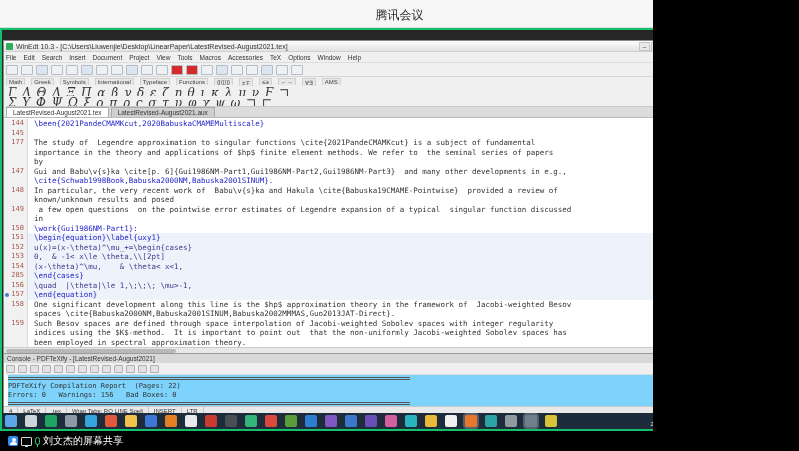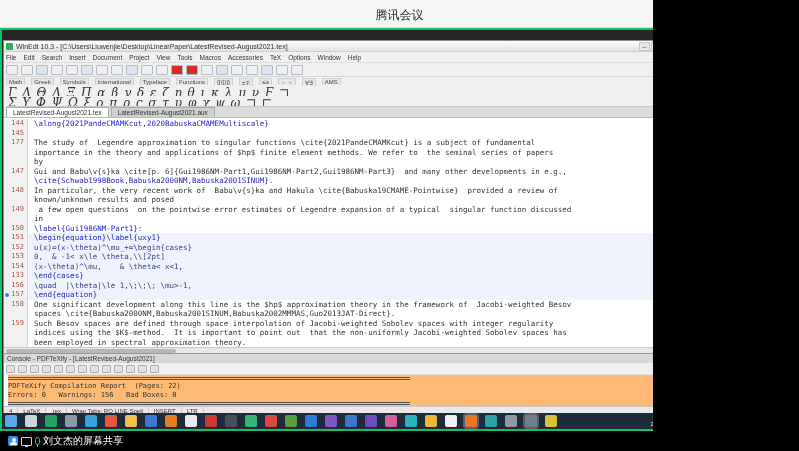--- a/index.html
+++ b/index.html
@@ -47,21 +47,21 @@
   .vscroll{position:absolute;right:0;top:0;width:7px;bottom:6px;background:#e8e8e8;border-left:1px solid #ccc;}
   .vthumb{position:absolute;left:1px;right:1px;top:38%;height:58px;background:#b8b8b8;border-radius:2px;}
   .hscroll{position:absolute;left:0;bottom:0;right:7px;height:6px;background:#e8e8e8;border-top:1px solid #ccc;}
   .hthumb{position:absolute;left:2px;top:1px;width:170px;height:4px;background:#b8b8b8;border-radius:2px;}
 
   
   .we-console{position:absolute;left:0;top:312px;width:673px;height:53px;background:#fff;border-top:1px solid #999;}
   .con-title{position:absolute;left:0;top:0;right:0;height:9px;background:#d8d8d8;font-size:6.5px;color:#333;padding-left:3px;line-height:9px;white-space:nowrap;}
   .con-toolbar{position:absolute;left:2px;top:9px;right:0;height:12px;display:flex;gap:3px;align-items:center;background:#efefef;border-bottom:1px solid #ddd;}
   .con-icon{width:9px;height:8px;border:1px solid #b0b0b0;background:#e2e2e2;border-radius:1px;}
-  .con-body{position:absolute;left:4px;top:21px;right:0;bottom:0;background:#fdba74;overflow:hidden;}
+  .con-body{position:absolute;left:4px;top:21px;right:0;bottom:0;background:#7dd3fc;overflow:hidden;}
   .hr2{width:402px;height:3px;border-top:1px solid #555;border-bottom:1px solid #555;margin:2px 0;}
   .con-line{font-family:"DejaVu Sans Mono",monospace;font-size:7px;color:#333;height:9px;line-height:9px;white-space:pre;}
 
   
   .we-status{position:absolute;left:0;top:365px;width:673px;height:9px;background:#e9e9e9;border-top:1px solid #c8c8c8;display:flex;align-items:center;}
   .st-seg{font-size:6px;color:#333;padding:0 5px;border-right:1px solid #c8c8c8;white-space:nowrap;line-height:8px;}
 
   
   .taskbar{position:absolute;left:0;bottom:0;width:677px;height:16px;background:#1d2b3a;}
   .tb-icons{position:absolute;left:3px;top:2px;display:flex;gap:8px;}
@@ -181,37 +181,37 @@
         </div>
       <div class="greek-row" style="top:45px">Γ Δ Θ Λ Ξ Π   α β γ δ ε ζ η θ ι κ λ μ ν   Ϝ ⊐</div>
       <div class="greek-row" style="top:55px">Σ Υ Φ Ψ Ω   ξ ο π ρ ς σ τ υ φ χ ψ ω   ⊐ ⊏</div>
       <div class="we-doctabs">
           <span class="doc-tab active">LatestRevised-August2021.tex</span>
           <span class="doc-tab">LatestRevised-August2021.aux</span>
         </div>
 
       <div class="we-editor">
         <div class="rows">
-            <div class="erow"><span class="ln">144</span><span class="etxt cmd">\along{2021PandeCMAMKcut,2020BabuskaCMAMEMultiscale}</span></div>
+            <div class="erow"><span class="ln">144</span><span class="etxt cmd">\been{2021PandeCMAMKcut,2020BabuskaCMAMEMultiscale}</span></div>
             <div class="erow"><span class="ln">145</span><span class="etxt plain"></span></div>
             <div class="erow"><span class="ln">177</span><span class="etxt plain">The study of  Legendre approximation to singular functions \cite{2021PandeCMAMKcut} is a subject of fundamental</span></div>
             <div class="erow"><span class="ln"></span><span class="etxt plain">importance in the theory and applications of $hp$ finite element methods. We refer to  the seminal series of papers</span></div>
             <div class="erow"><span class="ln"></span><span class="etxt plain">by</span></div>
             <div class="erow"><span class="ln">147</span><span class="etxt plain">Gui and Babu\v{s}ka \cite[p. 6]{Gui1986NM-Part1,Gui1986NM-Part2,Gui1986NM-Part3}  and many other developments in e.g.,</span></div>
             <div class="erow"><span class="ln"></span><span class="etxt cmd">\cite{Schwab1998Book,Babuska2000NM,Babuska2001SINUM}.</span></div>
             <div class="erow"><span class="ln">148</span><span class="etxt plain">In particular, the very recent work of  Babu\v{s}ka and Hakula \cite{Babuska19CMAME-Pointwise}  provided a review of</span></div>
             <div class="erow"><span class="ln"></span><span class="etxt plain">known/unknown results and posed</span></div>
             <div class="erow"><span class="ln">149</span><span class="etxt plain"> a few open questions  on the pointwise error estimates of Legendre expansion of a typical  singular function discussed</span></div>
             <div class="erow"><span class="ln"></span><span class="etxt plain">in</span></div>
-            <div class="erow"><span class="ln">150</span><span class="etxt cmd">\label{Gui1986NM-Part1}:</span></div>
+            <div class="erow"><span class="ln">150</span><span class="etxt cmd">\work{Gui1986NM-Part1}:</span></div>
             <div class="erow hl"><span class="ln">151</span><span class="etxt cmd">\begin{equation}\label{uxy1}</span></div>
             <div class="erow hl"><span class="ln">152</span><span class="etxt math">u(x)=(x-\theta)^\mu_+=\begin{cases}</span></div>
             <div class="erow hl"><span class="ln">153</span><span class="etxt math">0,  &amp; -1&lt; x\le \theta,\\[2pt]</span></div>
             <div class="erow hl"><span class="ln">154</span><span class="etxt math">(x-\theta)^\mu,    &amp; \theta&lt; x&lt;1,</span></div>
-            <div class="erow hl"><span class="ln">133</span><span class="etxt cmd">\end{cases}</span></div>
+            <div class="erow hl"><span class="ln">285</span><span class="etxt cmd">\end{cases}</span></div>
             <div class="erow hl"><span class="ln">156</span><span class="etxt math">\quad  |\theta|\le 1,\;\;\; \mu&gt;-1,</span></div>
             <div class="erow hl"><span class="ln">157</span><span class="mark"></span><span class="etxt cmd">\end{equation}</span></div>
             <div class="erow"><span class="ln">158</span><span class="etxt plain">One significant development along this line is the $hp$ approximation theory in the framework of  Jacobi-weighted Besov</span></div>
             <div class="erow"><span class="ln"></span><span class="etxt plain">spaces \cite{Babuska2000NM,Babuska2001SINUM,Babuska2002MMMAS,Guo2013JAT-Direct}.</span></div>
             <div class="erow"><span class="ln">159</span><span class="etxt plain">Such Besov spaces are defined through space interpolation of Jacobi-weighted Sobolev spaces with integer regularity</span></div>
             <div class="erow"><span class="ln"></span><span class="etxt plain">indices using the $K$-method.  It is important to point out  that the non-uniformly Jacobi-weighted Sobolev spaces has</span></div>
             <div class="erow"><span class="ln"></span><span class="etxt plain">been employed in spectral approximation theory.</span></div>
           </div>
         <div class="vscroll">
             <div class="vthumb"></div>

